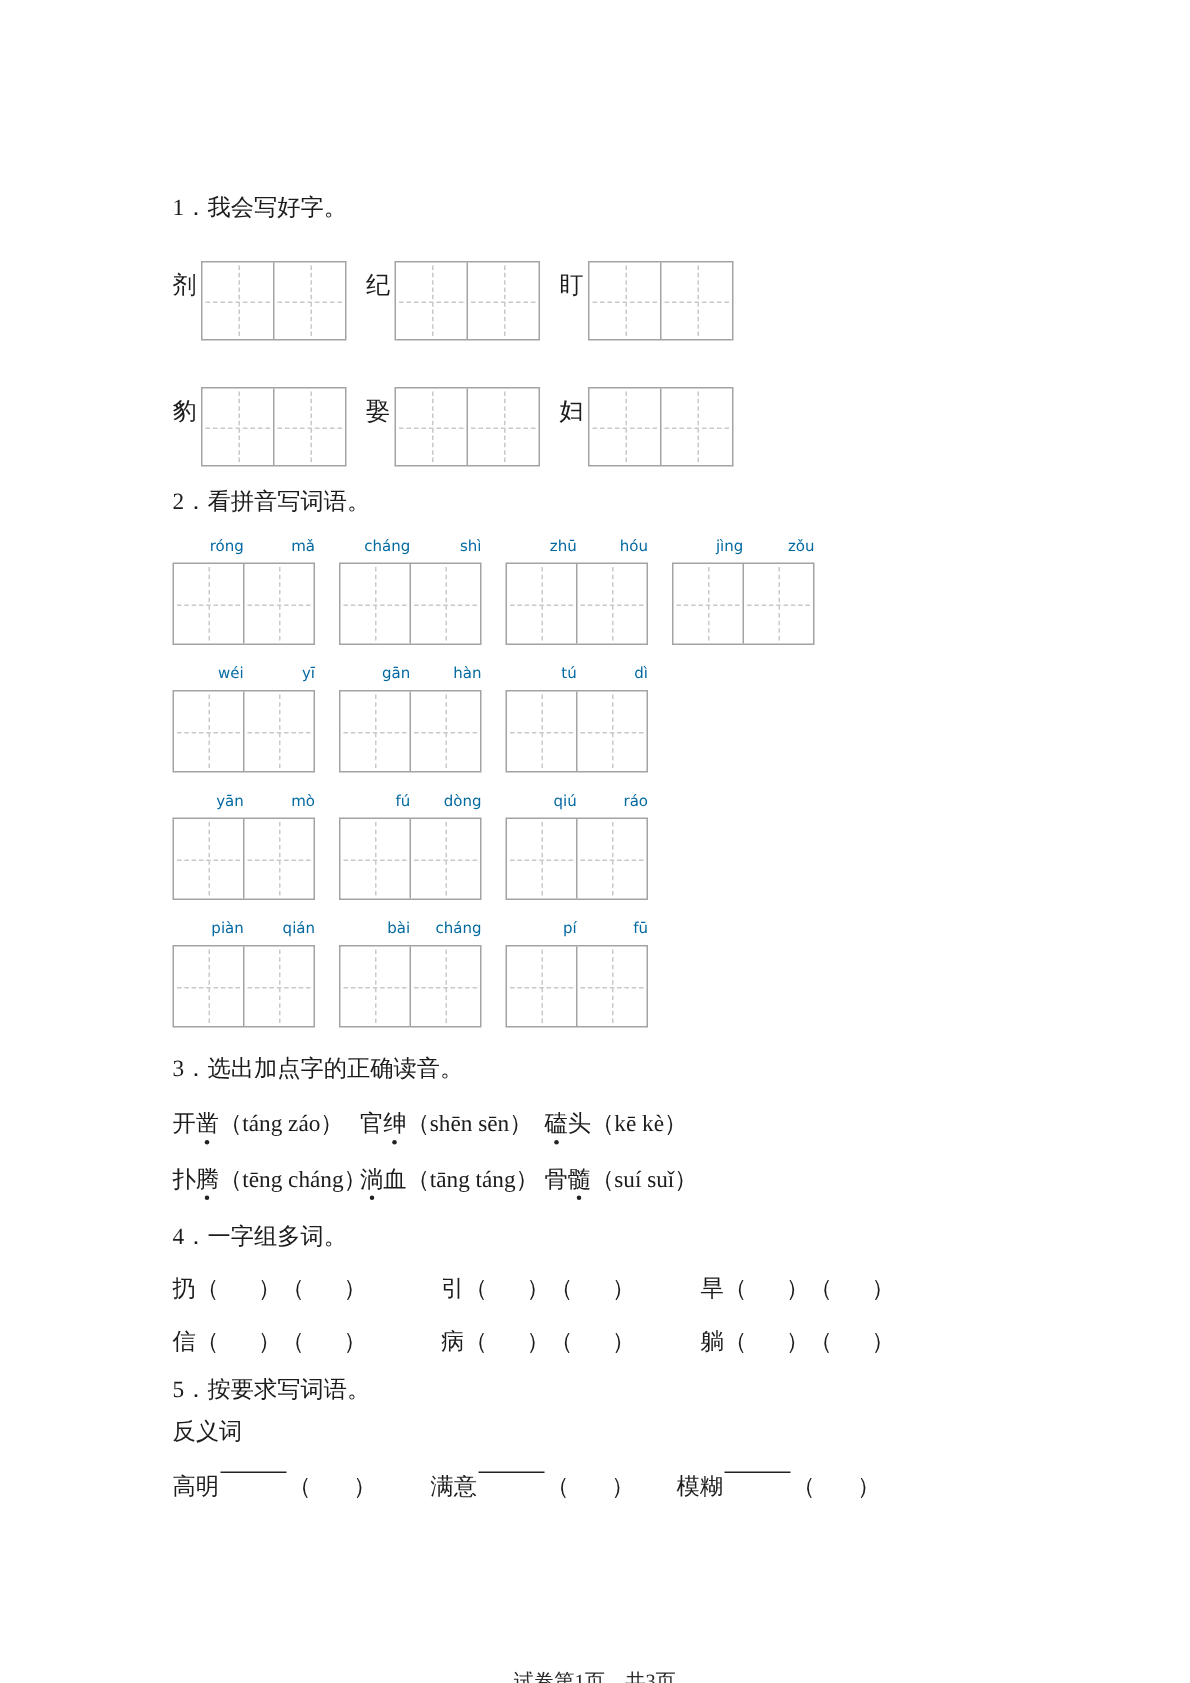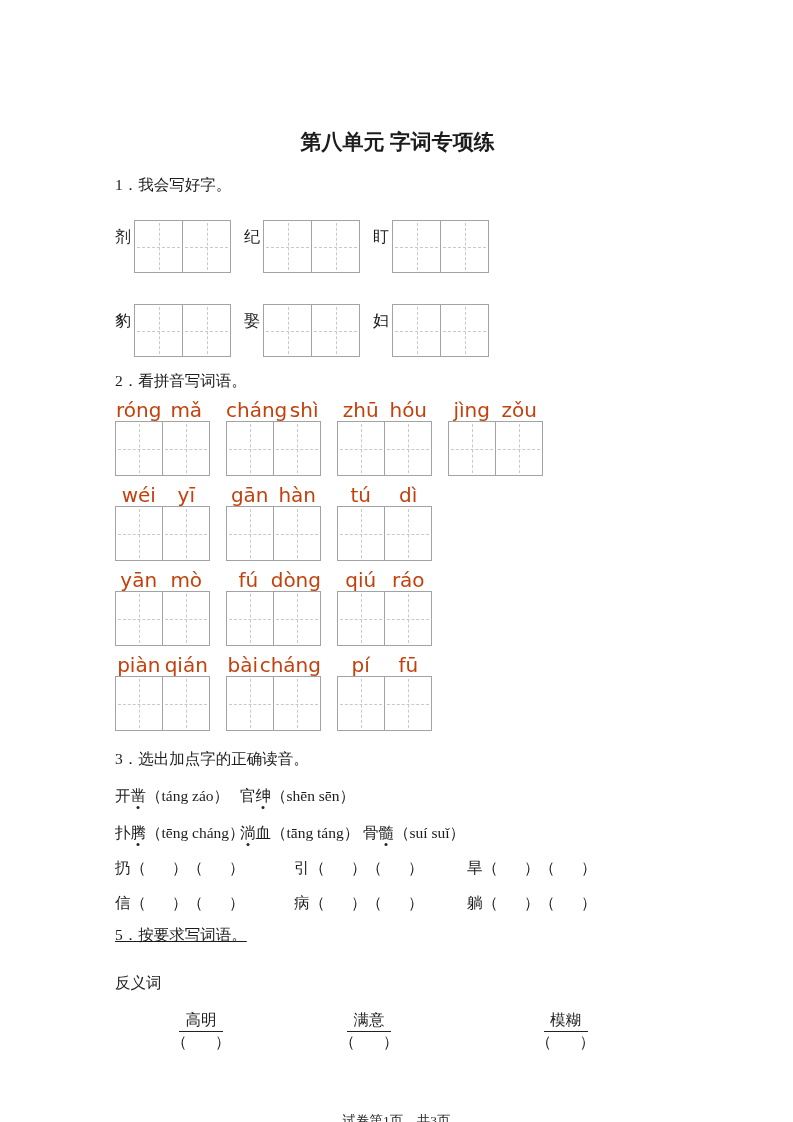--- a/index.html
+++ b/index.html
@@ -37,59 +37,58 @@
   .q1-group{display:flex;align-items:flex-start;}
   .gchar{font-size:16px;line-height:16px;margin:9px 2px 0 0;width:17px;}
 
   
   .q2-label{margin-top:-16px;}
   .q2-blocks{margin-top:12px;}
   .q2-row{display:flex;gap:16px;margin-bottom:11px;}
   .q2-group{display:flex;flex-direction:column;}
   .pinyin-pair{display:flex;margin-bottom:2px;}
   .syll{
-    flex:1;text-align:center;
+    flex:1;text-align:right;
     font-family:"DejaVu Sans","Liberation Sans",sans-serif;
-    font-size:20px;line-height:17px;color:#c2410c;
+    font-size:10px;line-height:17px;color:#0369a1;
   }
 
   
   .q3-label{margin-top:19px;}
   .q3-line{display:grid;grid-template-columns:125px 123px auto;margin-top:19px;font-size:15.5px;line-height:18px;}
   .q3-item{white-space:nowrap;}
   .dotchar{position:relative;display:inline-block;}
   .dotchar::after{content:"";position:absolute;left:50%;transform:translateX(-50%);bottom:-4px;width:3px;height:3px;border-radius:50%;background:#222;}
   .opts{font-family:"Liberation Serif","DejaVu Serif",serif;}
 
   
   .q4-label{margin-top:20px;}
   .q4-row{display:grid;grid-template-columns:179px 173px auto;margin-top:16px;font-size:15.5px;line-height:19px;}
   .blank{white-space:nowrap;}
   .sp{display:inline-block;width:26px;}
 
   
-  .q5-label{margin-top:14px;text-decoration:underline;}
-  .q5-sub{font-size:15.5px;margin-top:29px;}
+  .q5-label{margin-top:14px;}
+  .q5-sub{font-size:15.5px;margin-top:8px;}
   .q5-items{display:grid;grid-template-columns:172px 164px auto;margin-top:15px;font-size:15.5px;align-items:center;}
-  .q5-item{white-space:nowrap;display:flex;align-items:center;flex-direction:column;}
+  .q5-item{white-space:nowrap;display:flex;}
   .dashline{display:inline-block;width:44px;height:1.5px;background:#222;margin:0 1px;}
   .q5-item .sp{width:28px;}
 
   
   .footer{
     position:absolute;left:0;right:0;top:1112px;
     text-align:center;font-size:13.5px;color:#2a2a2a;
   }
 </style>
 </head>
 <body>
 
 <div class="page">
 
-  <h1 class="title">第八单元 字词专项练</h1>
 
   <p class="q-label">1．我会写好字。</p>
   <div class="q1" id="q1-rows">
       <div class="q1-row">
         <div class="q1-group">
           <span class="gchar">剂</span>
           <div class="tian-grid">
             <div class="cell"></div>
             <div class="cell"></div>
           </div>
@@ -274,28 +273,30 @@
           </div>
         </div>
       </div>
     </div>
 
   <p class="q-label q3-label">3．选出加点字的正确读音。</p>
   <div id="q3-lines">
       <div class="q3-line">
         <span class="q3-item"><span>开</span><span class="dotchar">凿</span><span class="opts">（táng záo）</span></span>
         <span class="q3-item"><span>官</span><span class="dotchar">绅</span><span class="opts">（shēn sēn）</span></span>
+        <span class="q3-item"><span class="dotchar">磕</span><span>头</span><span class="opts">（kē kè）</span></span>
       </div>
       <div class="q3-line">
         <span class="q3-item"><span>扑</span><span class="dotchar">腾</span><span class="opts">（tēng cháng）</span></span>
         <span class="q3-item"><span class="dotchar">淌</span><span>血</span><span class="opts">（tāng táng）</span></span>
         <span class="q3-item"><span>骨</span><span class="dotchar">髓</span><span class="opts">（suí  suǐ）</span></span>
       </div>
     </div>
 
+  <p class="q-label q4-label">4．一字组多词。</p>
   <div id="q4-rows">
       <div class="q4-row">
         <span class="q4-group"><span class="q4char">扔</span><span class="blank"><span>（</span><span class="sp"></span><span>）</span></span><span class="blank"><span>（</span><span class="sp"></span><span>）</span></span></span>
         <span class="q4-group"><span class="q4char">引</span><span class="blank"><span>（</span><span class="sp"></span><span>）</span></span><span class="blank"><span>（</span><span class="sp"></span><span>）</span></span></span>
         <span class="q4-group"><span class="q4char">旱</span><span class="blank"><span>（</span><span class="sp"></span><span>）</span></span><span class="blank"><span>（</span><span class="sp"></span><span>）</span></span></span>
       </div>
       <div class="q4-row">
         <span class="q4-group"><span class="q4char">信</span><span class="blank"><span>（</span><span class="sp"></span><span>）</span></span><span class="blank"><span>（</span><span class="sp"></span><span>）</span></span></span>
         <span class="q4-group"><span class="q4char">病</span><span class="blank"><span>（</span><span class="sp"></span><span>）</span></span><span class="blank"><span>（</span><span class="sp"></span><span>）</span></span></span>
         <span class="q4-group"><span class="q4char">躺</span><span class="blank"><span>（</span><span class="sp"></span><span>）</span></span><span class="blank"><span>（</span><span class="sp"></span><span>）</span></span></span>

